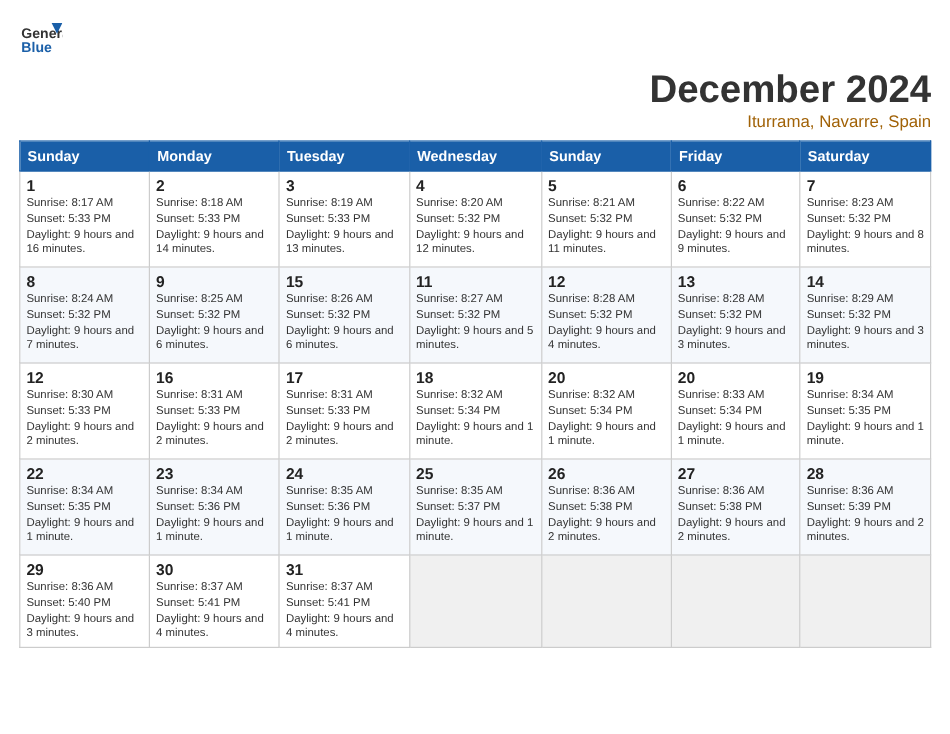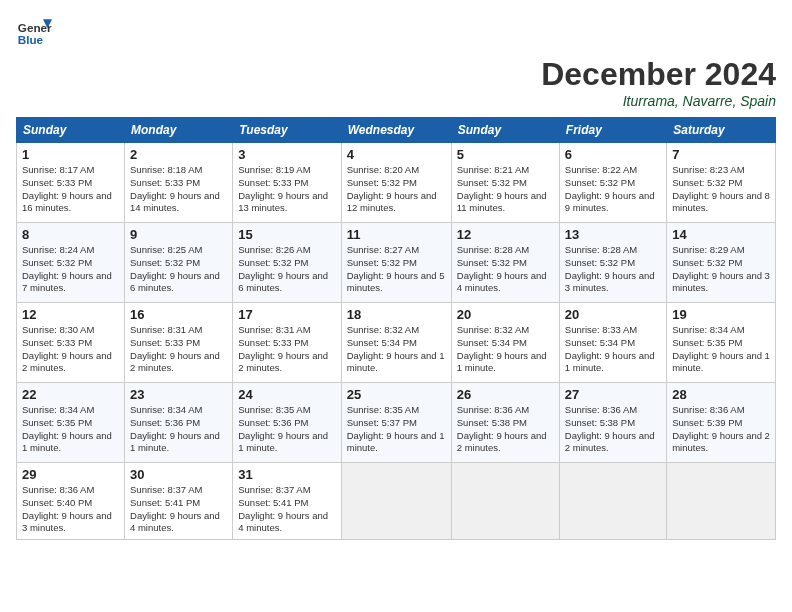--- a/index.html
+++ b/index.html
@@ -36,37 +36,35 @@
       text-align: right;
       margin-top: 44px;
     }
     .month-title {
       font-size: 32px;
       font-weight: bold;
       color: #333;
     }
     .location {
       font-size: 14px;
-      color: #14532d;
-      font-style: italic;
+      color: #a16207;
     }
     .calendar {
       width: 100%;
       border-collapse: collapse;
       font-size: 10px;
     }
     .calendar th {
       background: #1a5fa8;
       color: #fff;
       text-align: left;
       padding: 5px 6px;
       font-size: 12px;
       font-weight: bold;
       border: 1px solid #1a5fa8;
-      font-style: italic;
     }
     .calendar td {
       border: 1px solid #ccc;
       vertical-align: top;
       padding: 4px 5px;
       width: 113px;
       height: 80px;
       background: #fff;
     }
     .calendar tr:nth-child(even) td {

